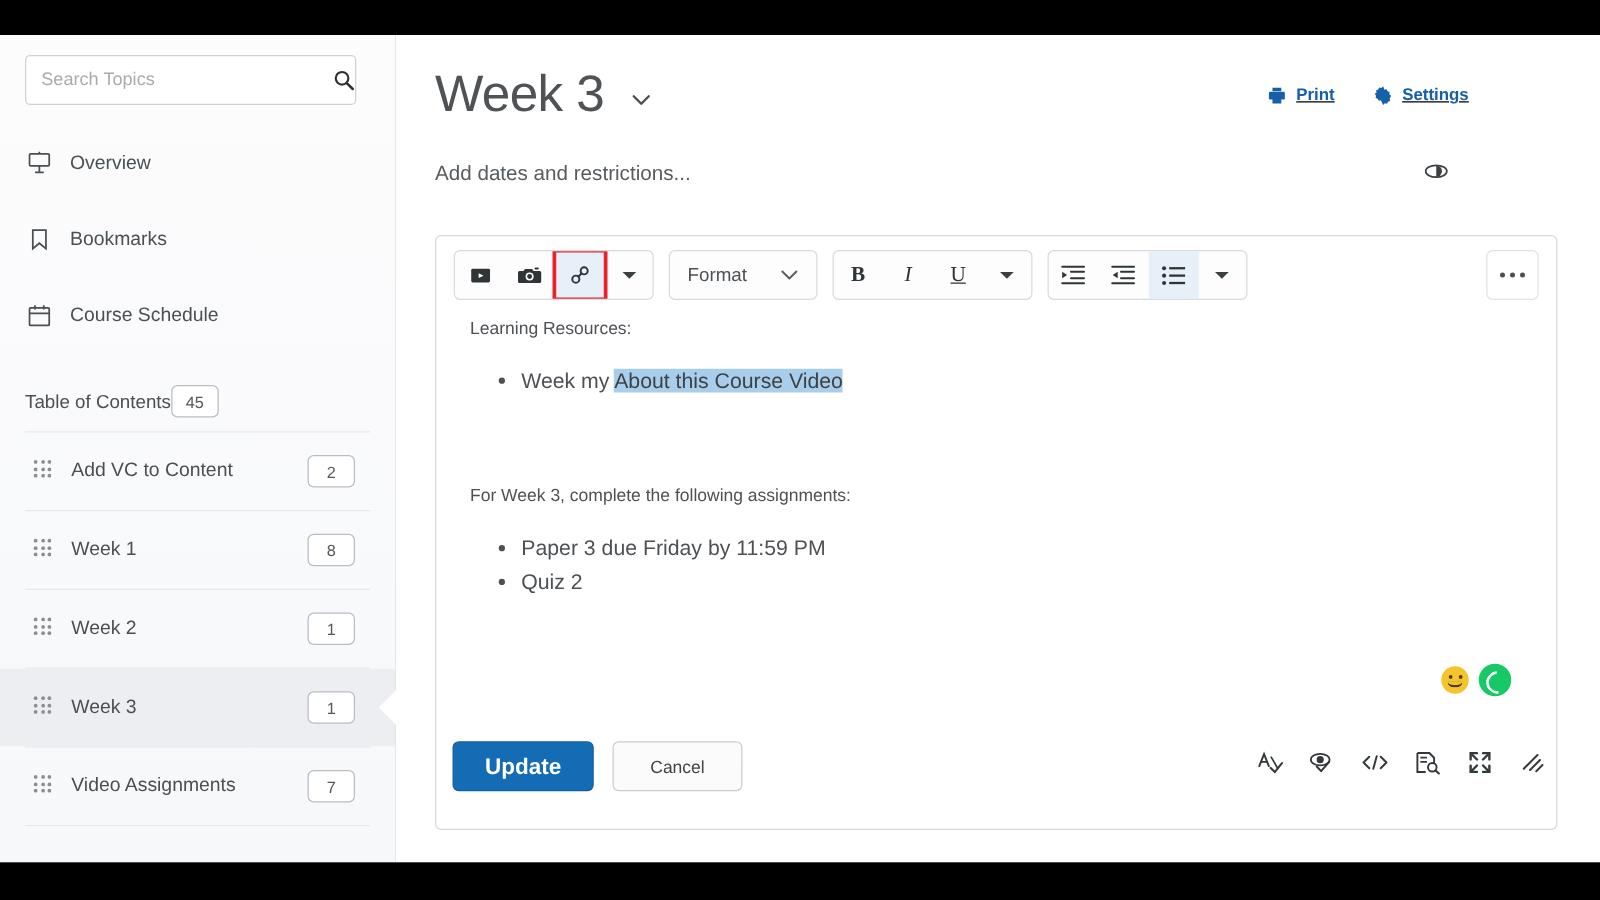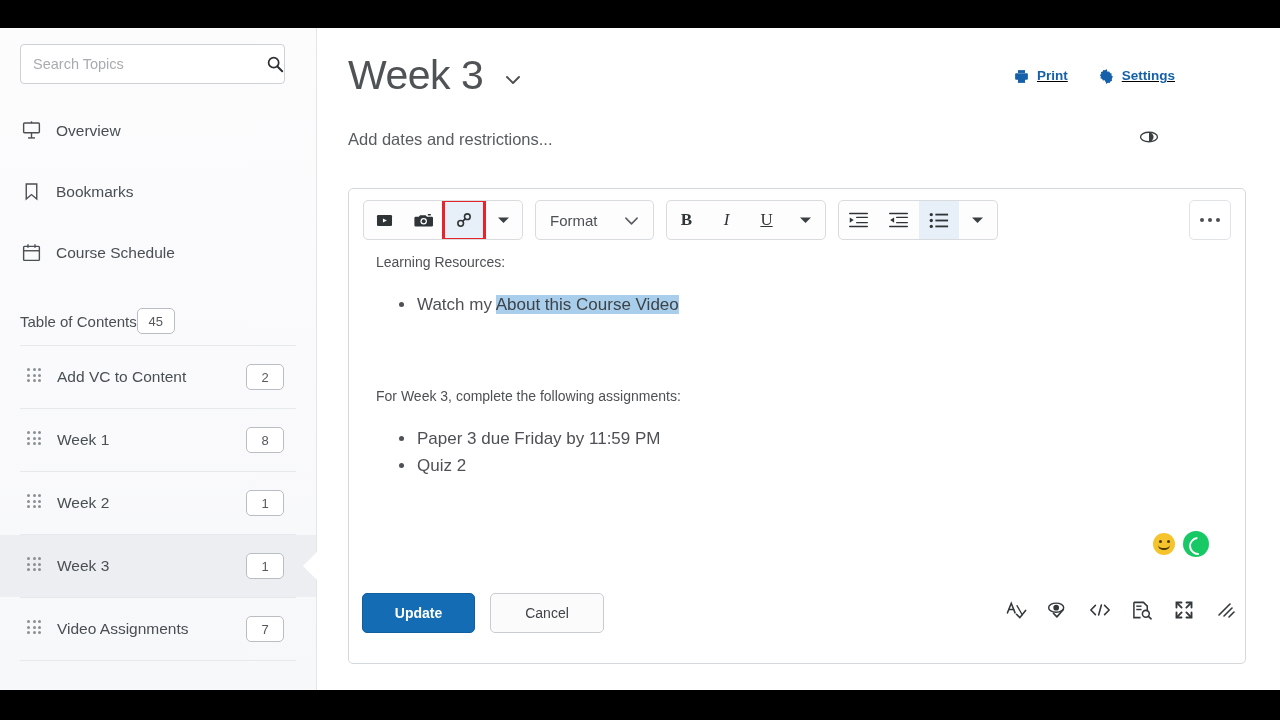--- a/index.html
+++ b/index.html
@@ -123,25 +123,25 @@
   .ed-ul li::before {
     content:""; position:absolute; left:23px; top:11px;
     width:5px; height:5px; border-radius:50%; background:#4d5155;
   }
   .sel { background:#a8ceeb; color:#3d4246; }
 
   .ed-footer { position:absolute; left:0; bottom:0; width:100%; height:86px; }
   .btn-update {
     position:absolute; left:13px; top:16px; width:113px; height:40px;
     background:#146cb4; border:1px solid #115f9f; border-radius:5px;
-    color:#fff; font-size:14px; font-weight:bold; cursor:pointer;
+    color:#fff; font-size:18px; font-weight:bold; cursor:pointer;
     display:flex; align-items:center; justify-content:center;
   }
   .btn-cancel {
-    position:absolute; left:141px; top:16px; width:114px; height:40px;
+    position:absolute; left:141px; top:16px; width:104px; height:40px;
     background:#fbfbfc; border:1px solid #c9cdd1; border-radius:5px;
     color:#3f4447; font-size:14px; cursor:pointer;
     display:flex; align-items:center; justify-content:center;
   }
   .ed-tools { position:absolute; right:8px; top:22px; display:flex; align-items:center; gap:20px; }
   .ed-tools .et { cursor:pointer; color:#33383b; display:flex; align-items:center; justify-content:center; width:22px; height:22px; }
 
   .badges { position:absolute; right:36px; top:-46px; display:flex; align-items:center; gap:8px; }
   .smiley { width:22px; height:22px; border-radius:50%; background:#f5c42c; position:relative; }
   .smiley .e { position:absolute; width:3px; height:3px; background:#4a3a05; border-radius:50%; top:7px; }
@@ -450,21 +450,21 @@
                 <i></i>
                 <i></i>
                 <i></i>
               </div>
           </div>
         </div>
 
         <div class="ed-body">
           <div class="ed-p p1">Learning Resources:</div>
           <ul class="ed-ul">
-            <li><span>Watch my </span><span class="sel">About this Course Video</span></li>
+            <li><span>Week my </span><span class="sel">About this Course Video</span></li>
           </ul>
           <div class="ed-p p2">For Week 3, complete the following assignments:</div>
           <ul class="ed-ul">
             <li>Paper 3 due Friday by 11:59 PM</li>
             <li>Quiz 2</li>
           </ul>
         </div>
 
         <div class="ed-footer">
           <div class="badges">

